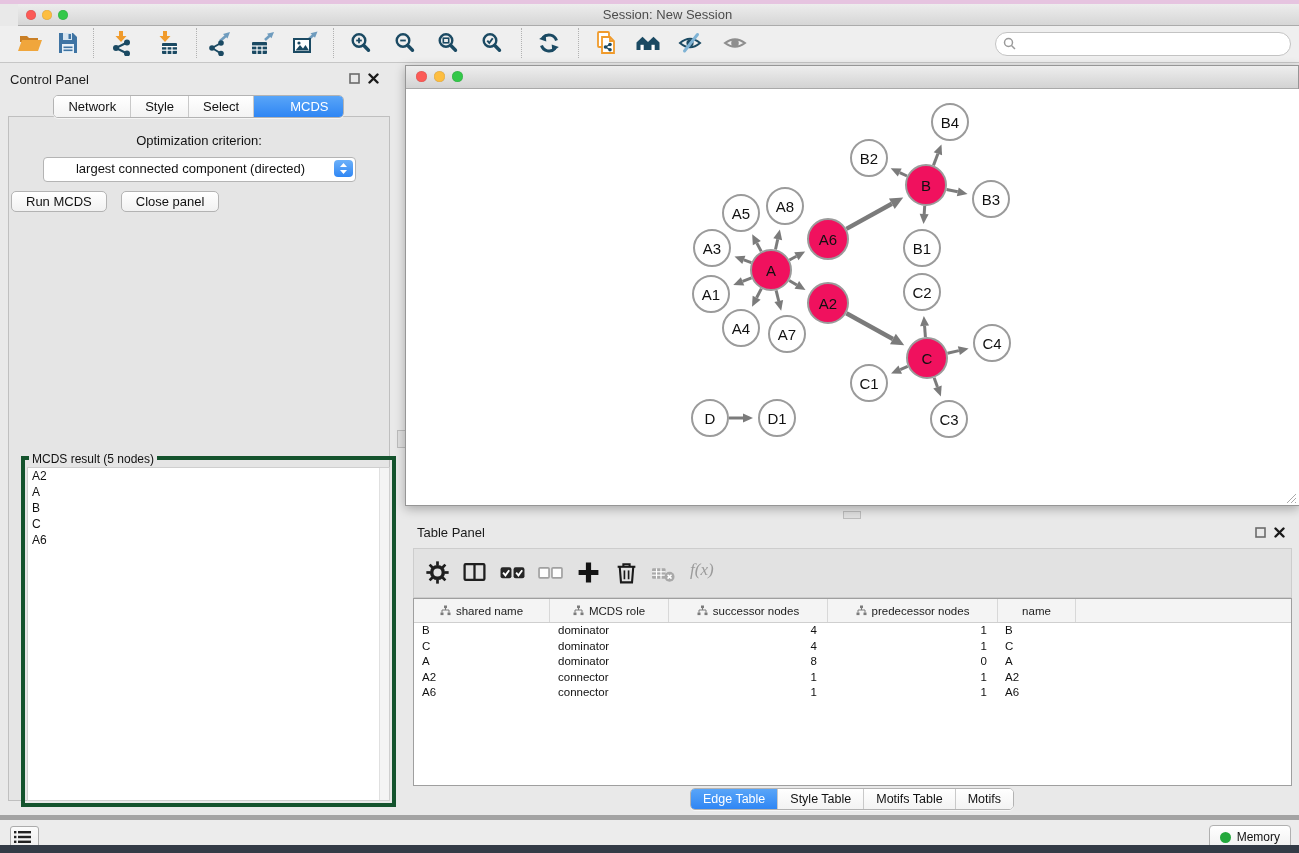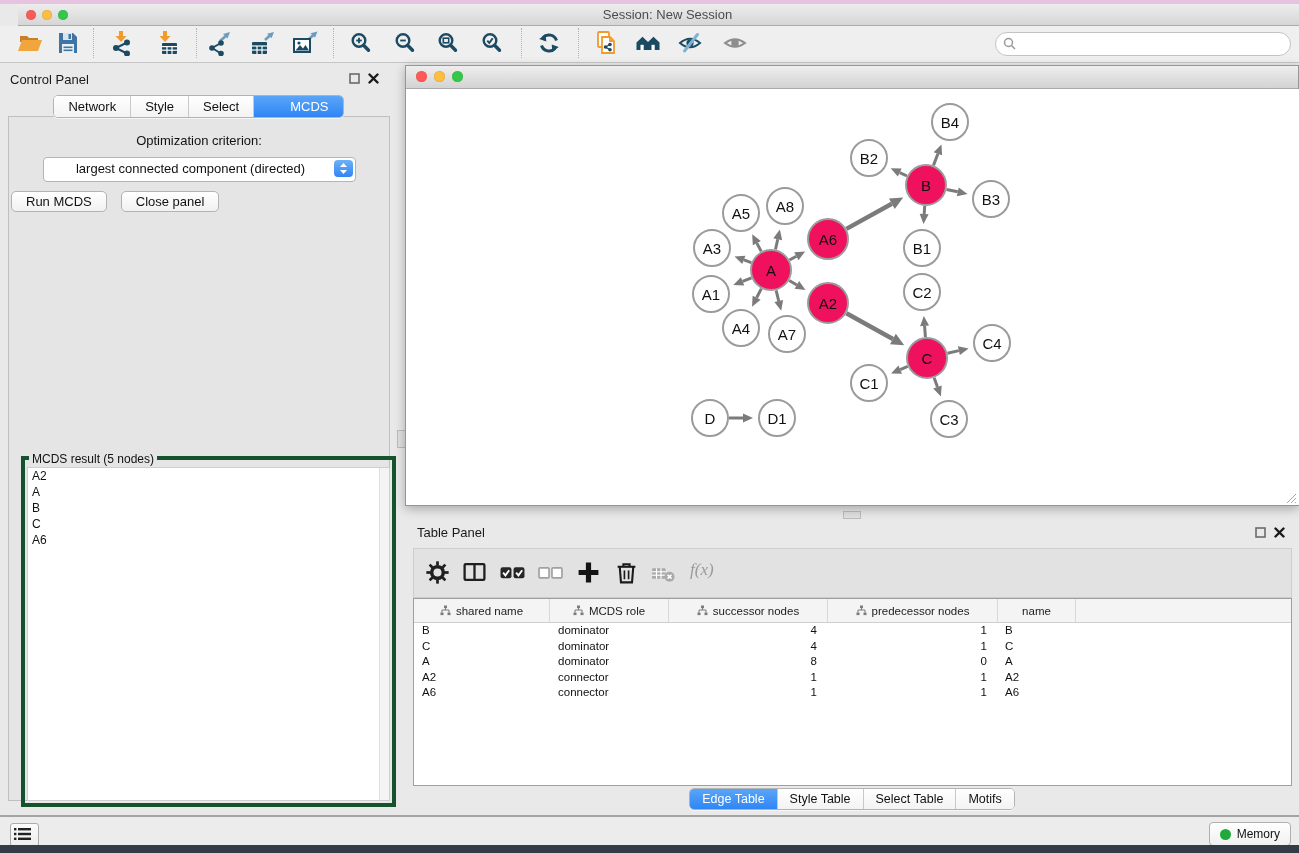--- a/index.html
+++ b/index.html
@@ -69,21 +69,21 @@
   .th:last-child{border-right:none;}
   .trow{display:grid;grid-template-columns:136px 119px 159px 170px 78px 1fr;height:15.6px;font-size:11.5px;color:#111;}
   .td{overflow:hidden;white-space:nowrap;line-height:15.6px;cursor:default;}
   .td.l{padding-left:8px;text-align:left;}
   .td.r{padding-right:11px;text-align:right;}
   .td.n{padding-left:7px;text-align:left;}
   #tp-tabs{position:absolute;left:0;top:268px;width:100%;display:flex;justify-content:center;}
   #tp-tabs .seg-item{font-size:12.5px;padding:3px 12px;}
 
   
-  #status-bar{left:0;top:815px;width:1299px;height:30px;background:#ececec;border-top:2px solid #a3a3a3;}
+  #status-bar{left:0;top:815px;width:1299px;height:30px;background:#ececec;border-top:5px solid #a3a3a3;}
   #list-btn{position:absolute;left:10px;top:6px;width:27px;height:22px;background:linear-gradient(#fbfbfb,#ededed);border:1px solid #ababab;border-radius:3px;cursor:pointer;}
   #memory-btn{position:absolute;right:8px;top:5px;height:22px;display:flex;align-items:center;gap:6px;padding:0 10px;background:linear-gradient(#ffffff,#f0f0f0);border:1px solid #b0b0b0;border-radius:4px;font-size:12px;color:#111;cursor:pointer;}
   #memory-dot{width:11px;height:11px;border-radius:50%;background:#23a83c;}
 </style>
 </head>
 <body>
 
 <div id="app">
 
   <div id="top-strip" class="abs"></div>
@@ -554,21 +554,21 @@
             <div class="td n">A6</div>
             <div class="td"></div>
           </div>
         </div>
     </div>
 
     <div id="tp-tabs">
       <div class="seg">
         <span class="seg-item active">Edge Table</span>
         <span class="seg-item">Style Table</span>
-        <span class="seg-item">Select Table</span>
+        <span class="seg-item">Motifs Table</span>
         <span class="seg-item">Motifs</span>
       </div>
     </div>
   </div>
 
   <div id="status-bar" class="abs">
     <div id="list-btn">
       <svg width="25" height="20" viewBox="0 0 25 20">
           <g fill="#222">
             <rect x="3" y="4" width="2.4" height="2.4"></rect>

